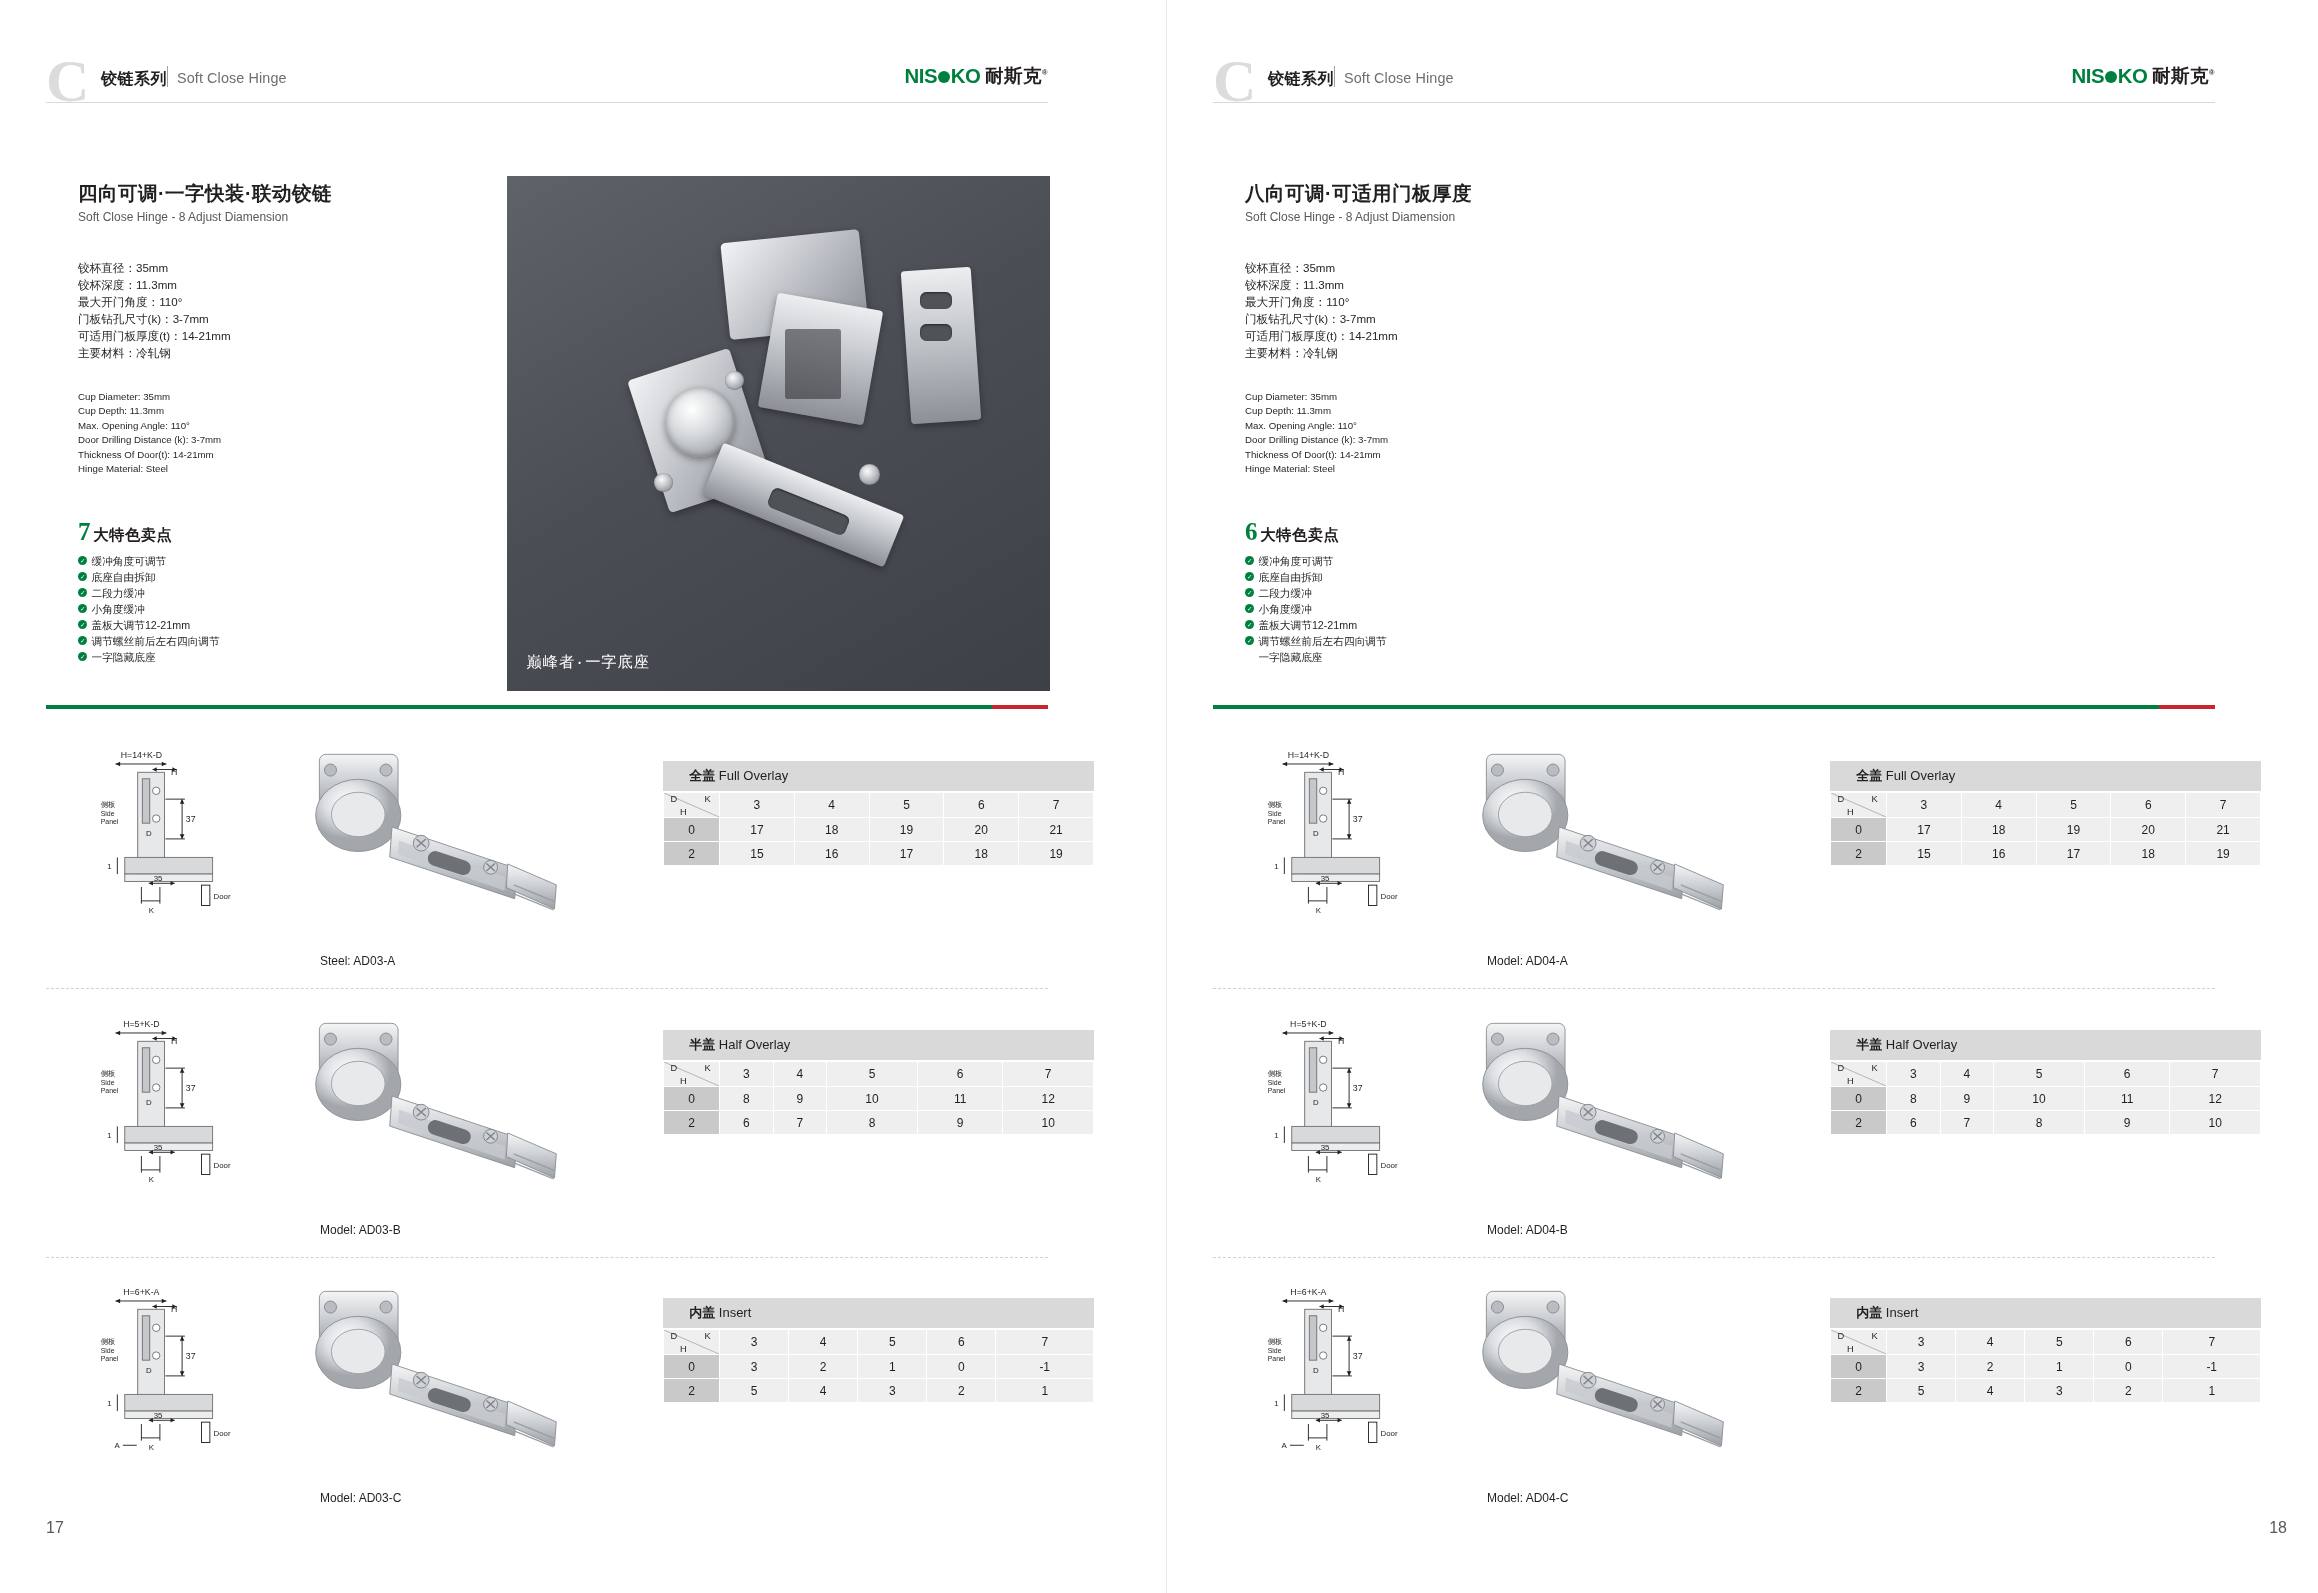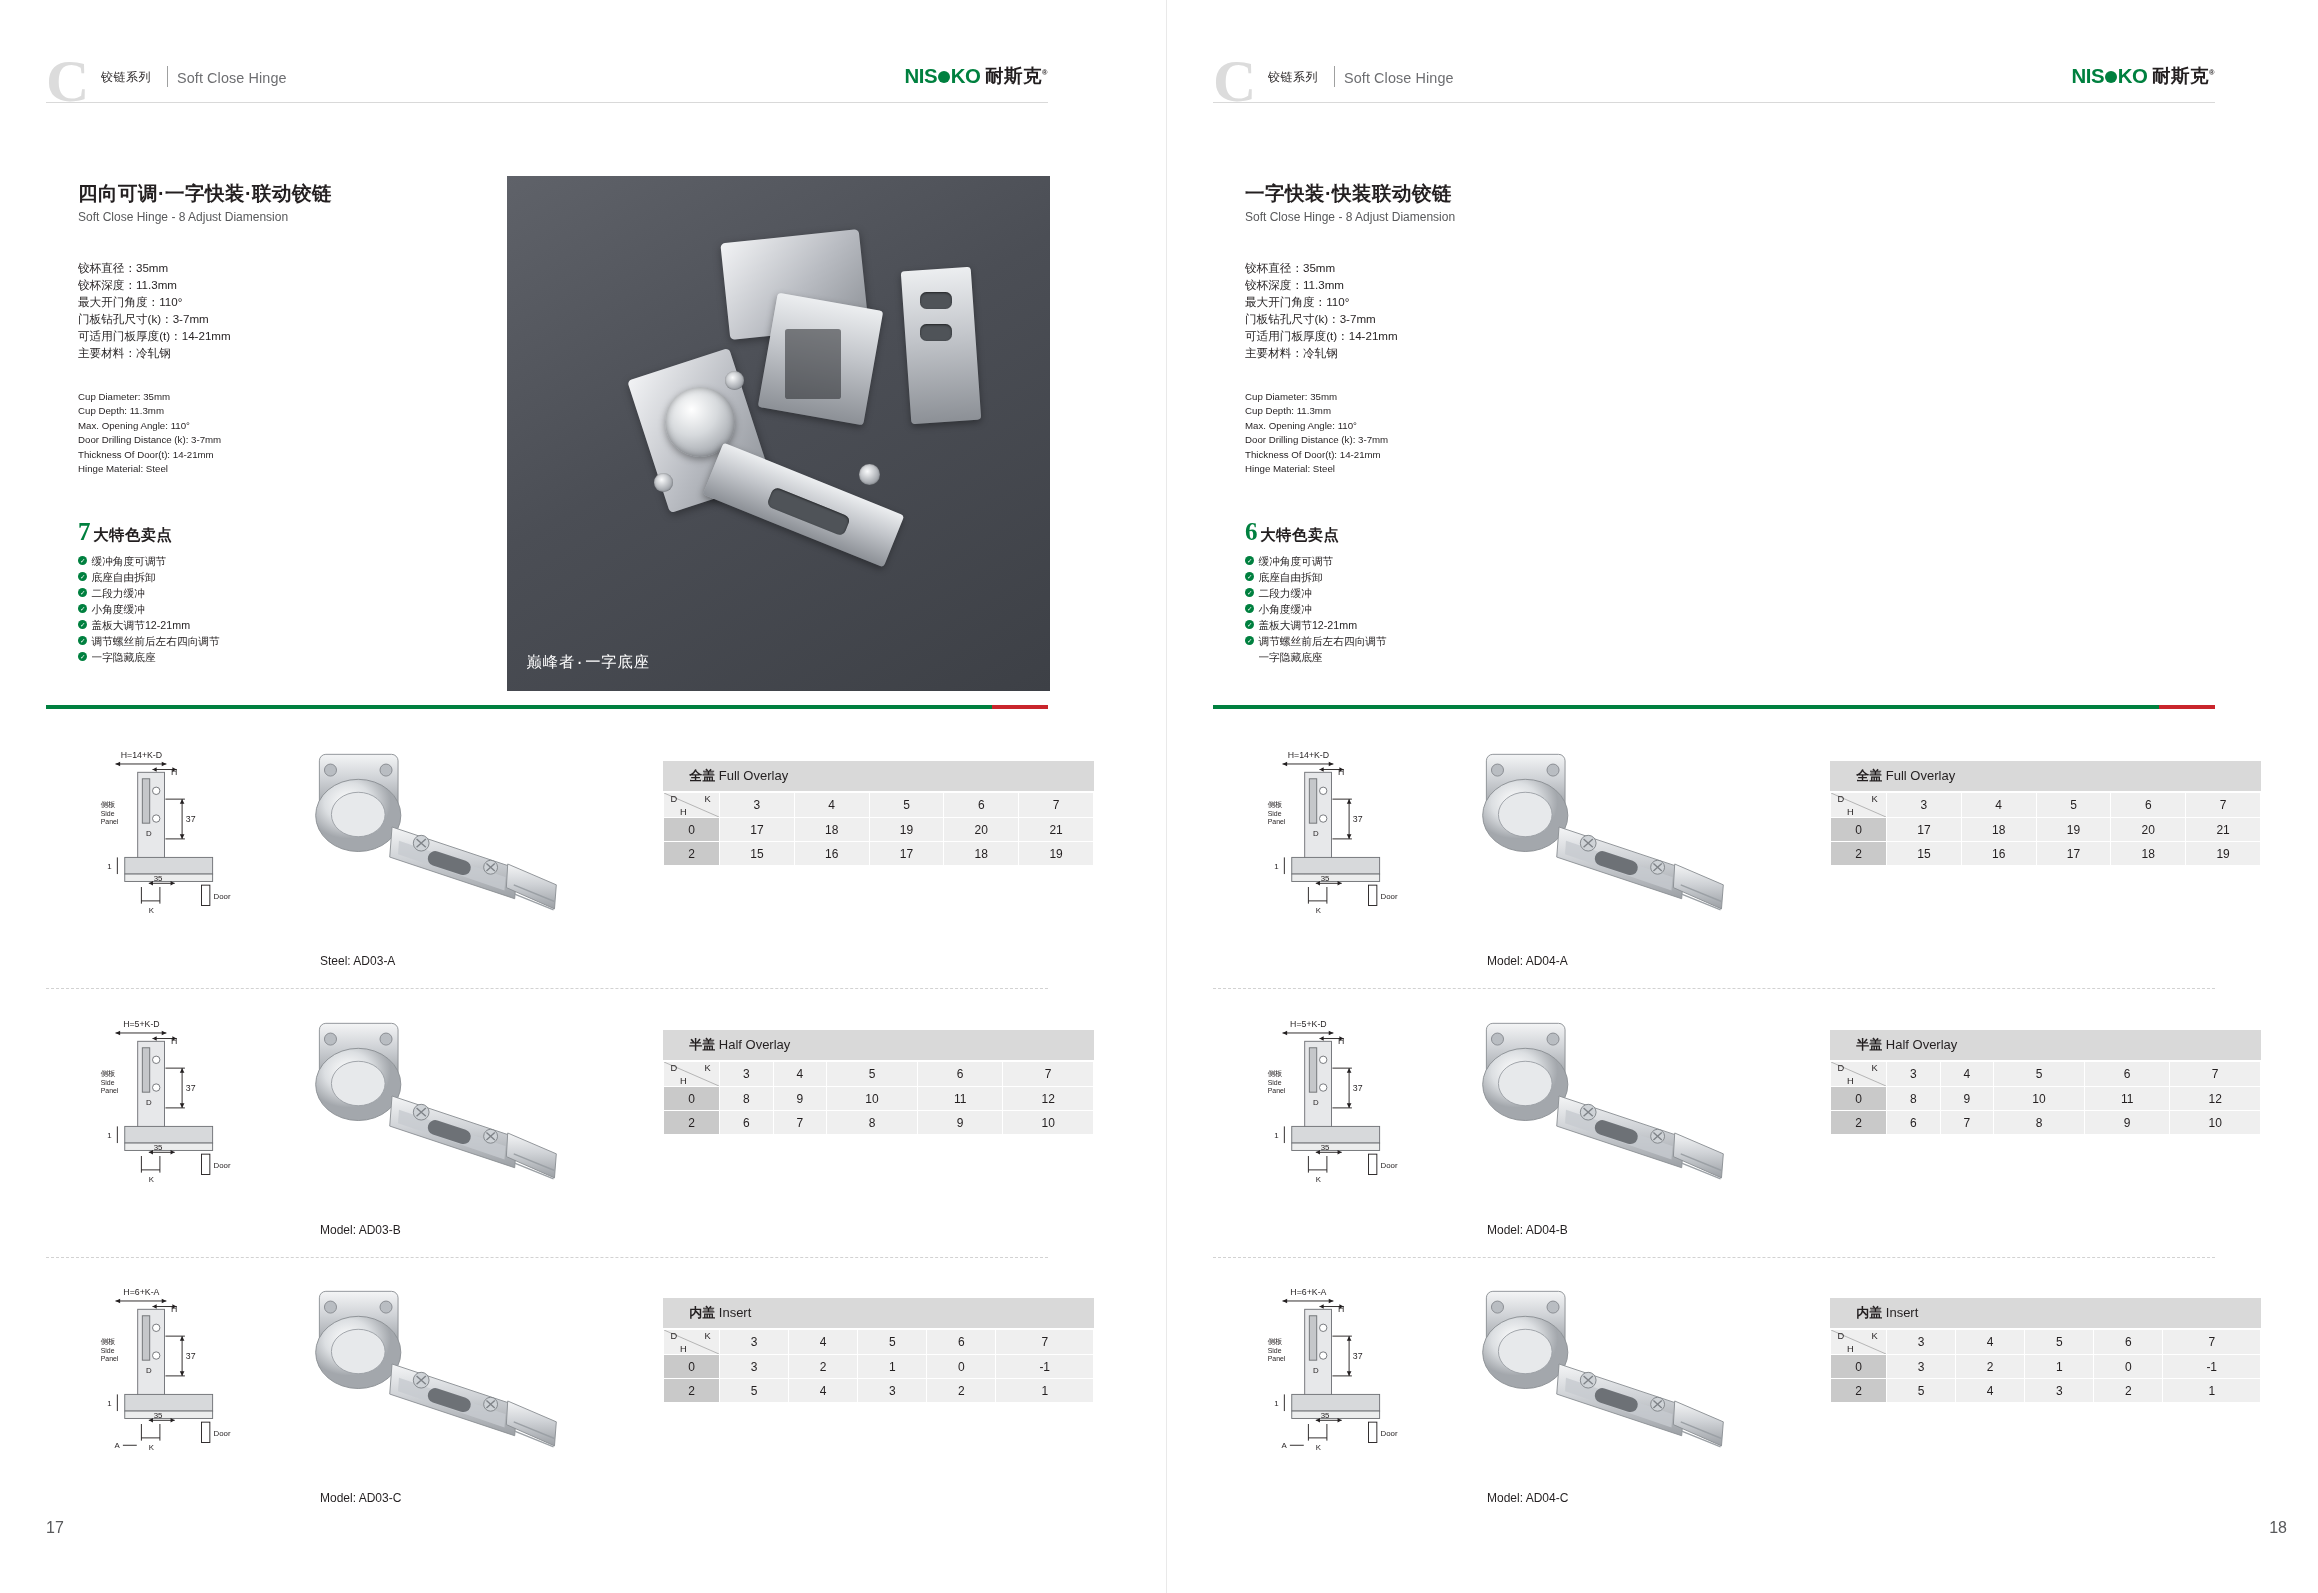--- a/index.html
+++ b/index.html
@@ -38,21 +38,21 @@
     width: 1002px; height: 51px;
   }
   .hdr-c {
     position: absolute; left: 0; top: -4.6px;
     font-size: 60px; line-height: 60px;
     color: #dcdcdc; font-weight: bold;
     font-family: "Liberation Serif", serif;
   }
   .hdr-cn {
     position: absolute; left: 55px; top: 13px;
-    font-size: 12px; color: #231f20; font-weight: normal;
+    font-size: 16px; color: #231f20; font-weight: bold;
     letter-spacing: 0.5px;
   }
   .hdr-bar {
     position: absolute; left: 121px; top: 10.2px;
     width: 1.4px; height: 21.3px; background: #9fa0a0;
   }
   .hdr-en {
     position: absolute; left: 131px; top: 14px;
     font-size: 14.4px; color: #6d6e71;
     letter-spacing: 0.1px;
@@ -712,21 +712,21 @@
       <div class="hdr-cn">铰链系列</div>
       <div class="hdr-bar"></div>
       <div class="hdr-en">Soft Close Hinge</div>
       <div class="hdr-rule"></div>
       <div class="brand">
         <span class="brand-n">NIS<span class="brand-dot"></span>KO</span>
         <span class="brand-cn">耐斯克<span class="brand-r">®</span></span>
       </div>
     </div>
 
-    <div class="ptitle-cn">一字快装·快装联动铰链</div>
+    <div class="ptitle-cn">八向可调·可适用门板厚度</div>
     <div class="ptitle-en">Soft Close Hinge - 8 Adjust Diamension</div>
     <div class="spec-cn">
           <div>铰杯直径：35mm</div>
           <div>铰杯深度：11.3mm</div>
           <div>最大开门角度：110°</div>
           <div>门板钻孔尺寸(k)：3-7mm</div>
           <div>可适用门板厚度(t)：14-21mm</div>
           <div>主要材料：冷轧钢</div>
         </div>
     <div class="spec-en">

